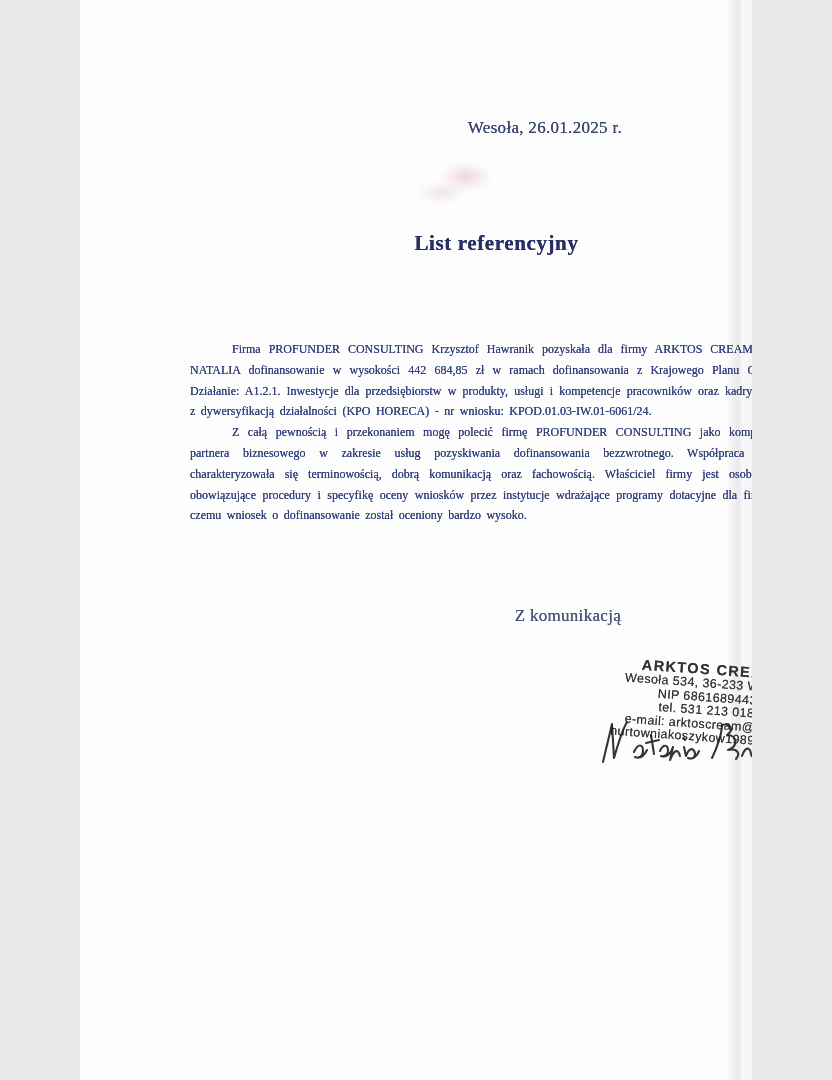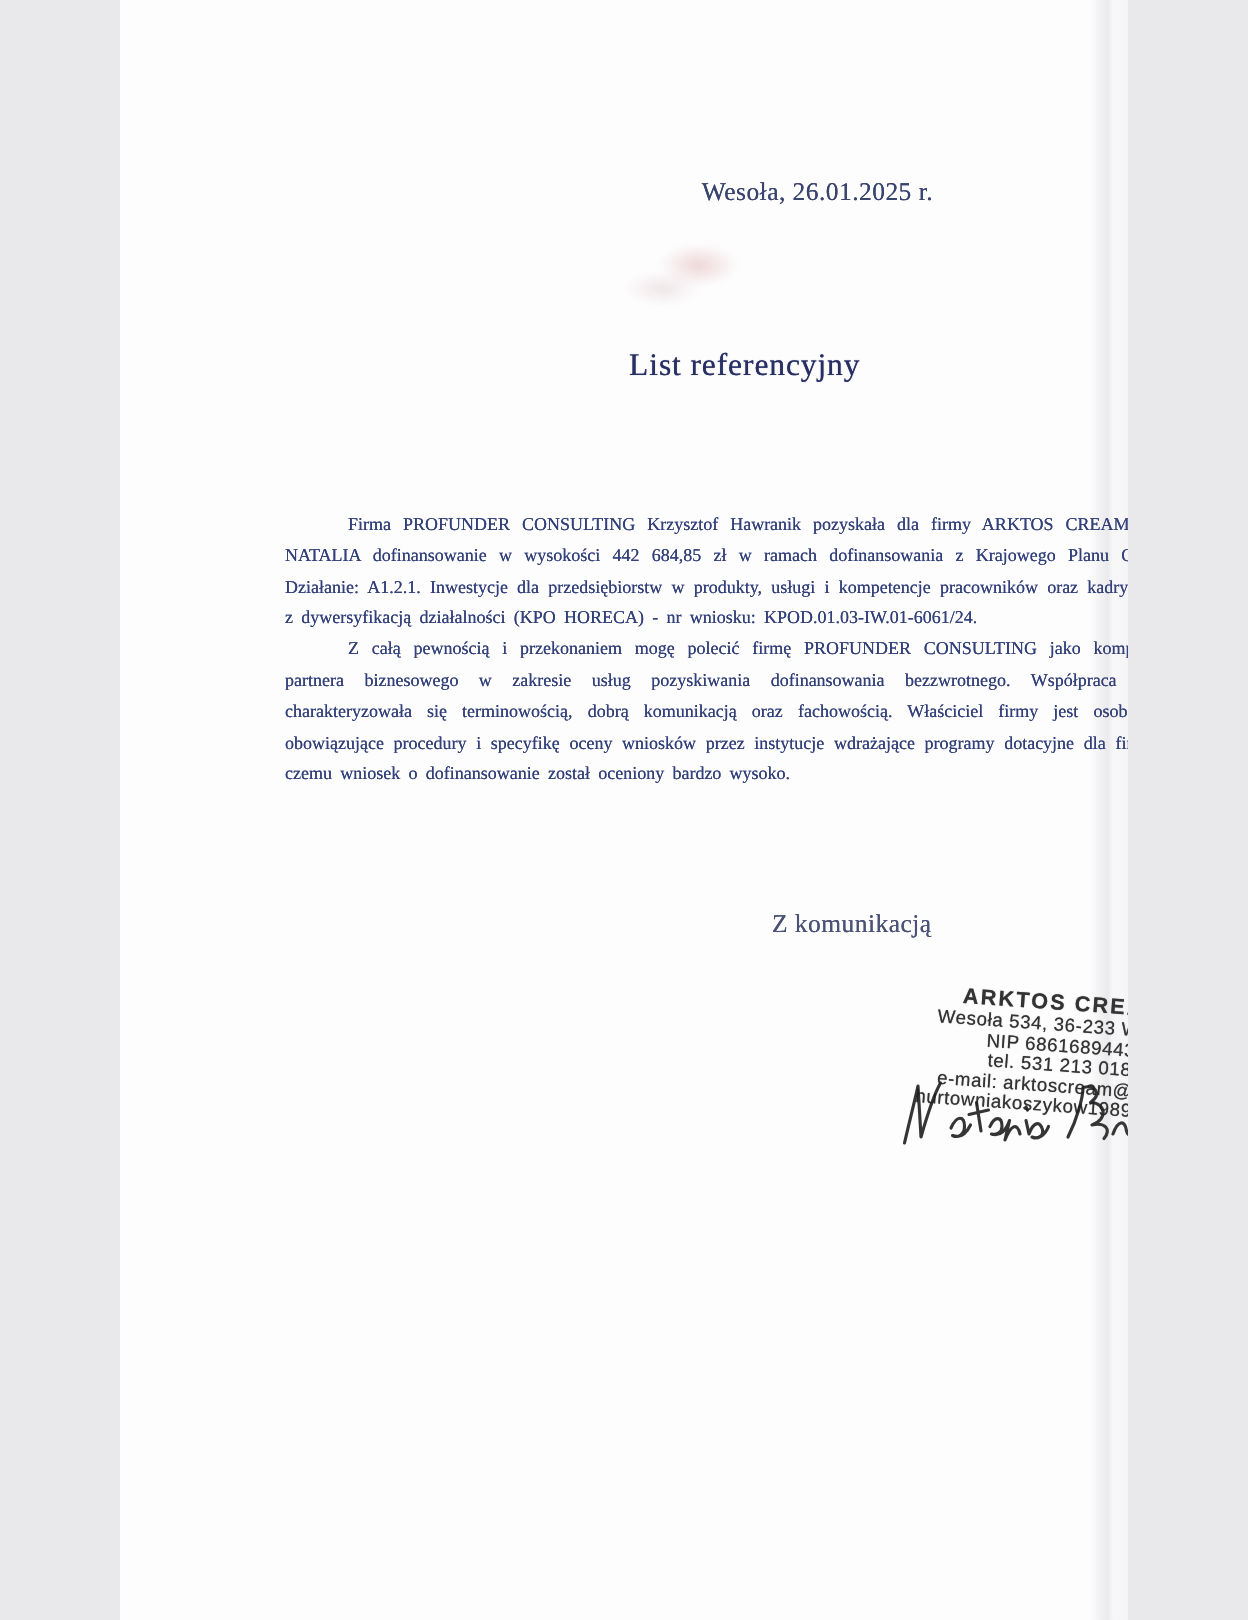--- a/index.html
+++ b/index.html
@@ -41,21 +41,21 @@
     position:absolute;left:328px;top:156px;width:96px;height:52px;
     background:
       radial-gradient(closest-side at 60% 40%, rgba(205,130,130,0.30), rgba(205,130,130,0) 70%),
       radial-gradient(closest-side at 35% 70%, rgba(190,150,150,0.22), rgba(190,150,150,0) 75%);
     filter:blur(1.5px);
     pointer-events:none;
   }
   .letter-title{
     position:absolute;top:231px;left:110px;width:613px;
     margin:0;text-align:center;
-    font-size:21px;font-weight:normal;
+    font-size:21px;font-weight:bold;
     color:var(--title-ink);
     letter-spacing:0.6px;
     text-shadow:0 0 0.5px currentColor;
   }
   .letter-body{
     position:absolute;top:339px;left:110px;width:613px;
     font-size:12px;line-height:20.8px;
     color:var(--body-ink);
     text-align:justify;
     word-spacing:2.5px;

